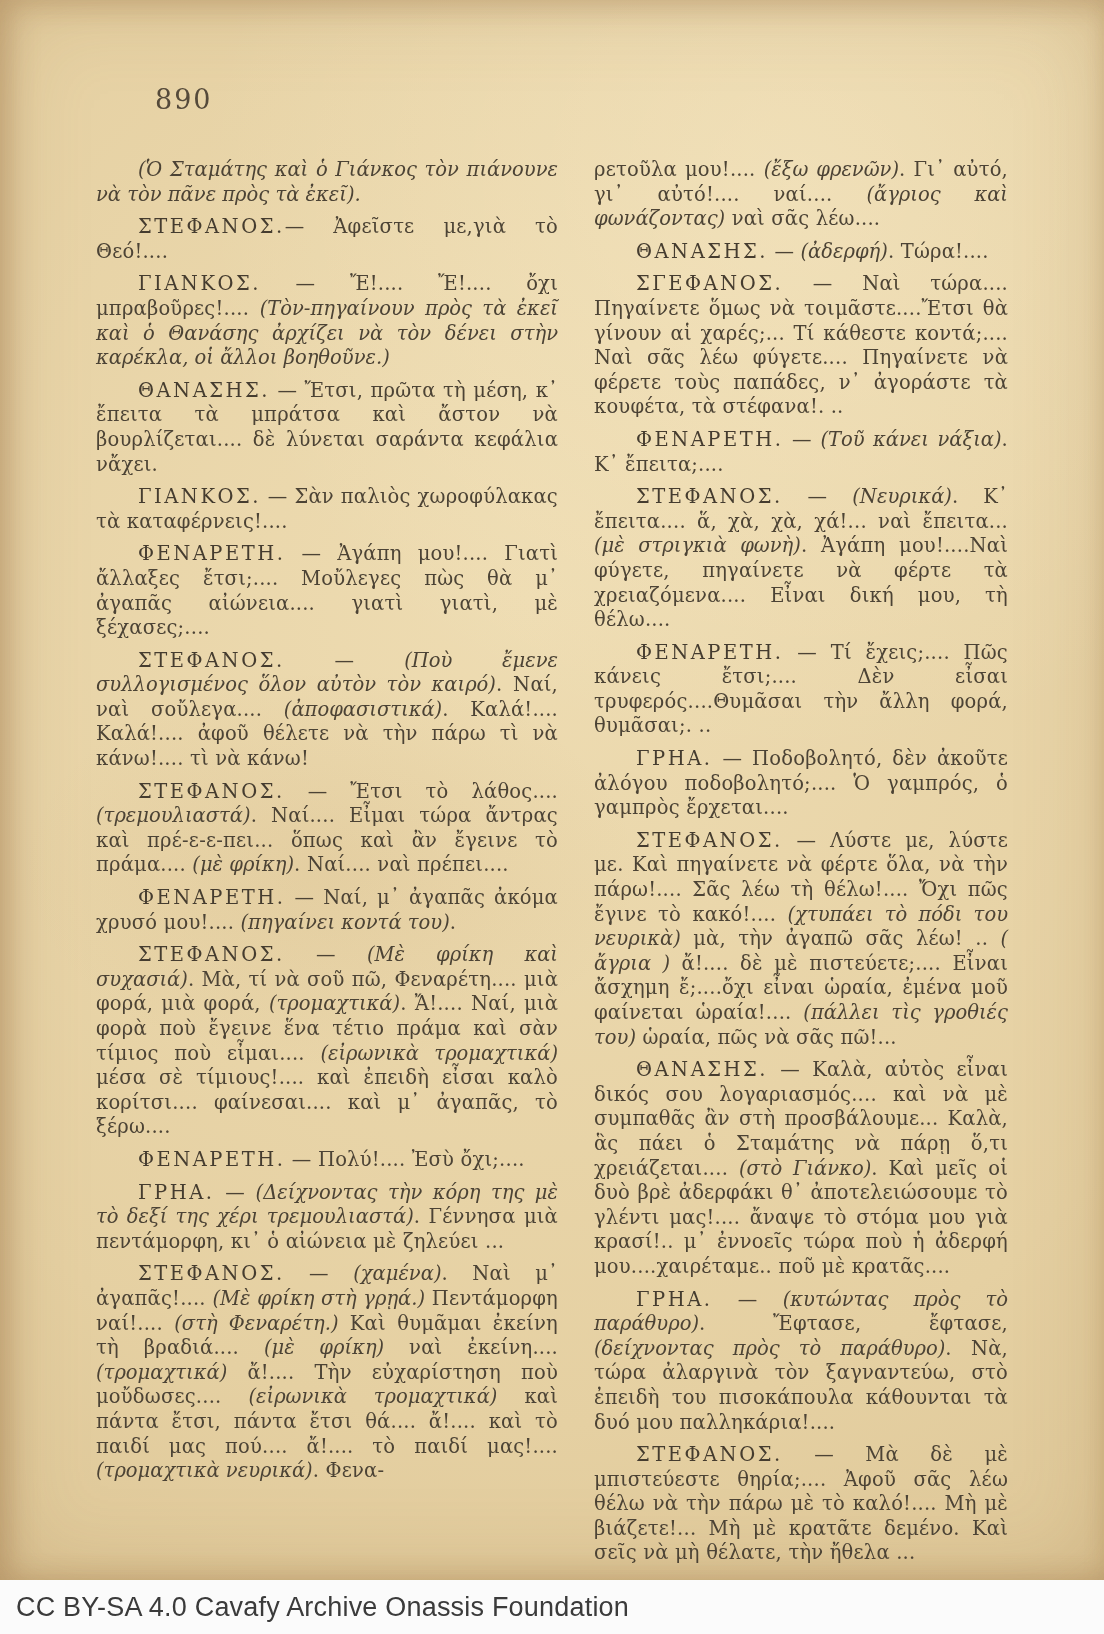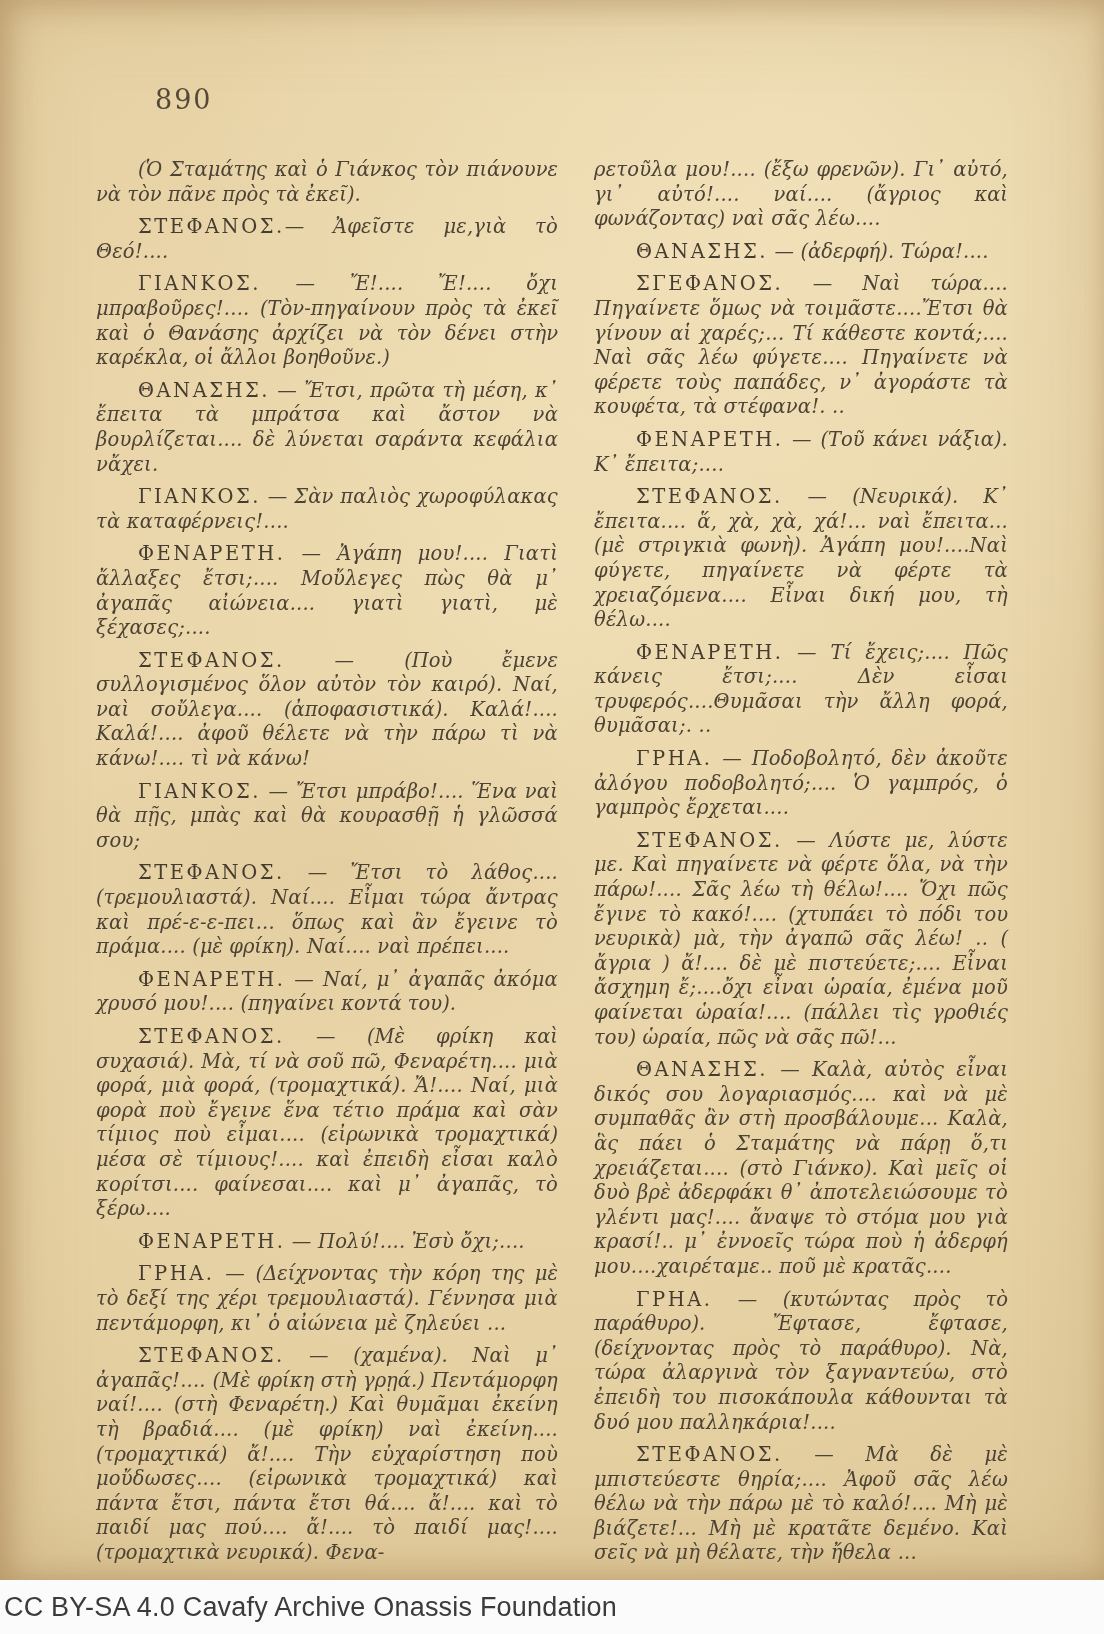--- a/index.html
+++ b/index.html
@@ -40,29 +40,29 @@
     color: var(--ink);
     text-rendering: optimizeLegibility;
   }
   .col-left  { left: 88px;  width: 478px; }
   .col-right { left: 586px; width: 430px; }
 
   .para { margin: 8px; text-indent: 42px; }
   .para.noindent { text-indent: 0; }
   .it { font-style: italic; }
   .speaker { letter-spacing: 2.5px; color: #453c2f; }
-  .rom { letter-spacing: 0.2px; font-style: italic; }
+  .rom { letter-spacing: 0.2px; }
 
   
   .license-bar {
     position: absolute; left: 0; top: 1580px;
     width: 1104px; height: 54px;
     background: var(--license-bg);
     display: flex; align-items: center;
-    box-sizing: border-box; padding-left: 4px;
+    box-sizing: border-box; padding-left: 16px;
   }
   .license-text {
     font-family: "Liberation Sans", sans-serif;
     font-size: 27px;
     color: var(--license-ink);
     letter-spacing: 0.2px;
   }
 </style>
 </head>
 <body>
@@ -71,21 +71,20 @@
   <div class="paper">
     <div class="page-number">890</div>
     <div class="col col-left">
         <p class="para"><span class="it">(Ὁ Σταμάτης καὶ ὁ Γιάνκος τὸν πιάνουνε νὰ τὸν πᾶνε πρὸς τὰ ἐκεῖ).</span></p>
         <p class="para"><span class="speaker">ΣΤΕΦΑΝΟΣ.</span><span class="rom">— Ἀφεῖστε με,γιὰ τὸ Θεό!....</span></p>
         <p class="para"><span class="speaker">ΓΙΑΝΚΟΣ.</span><span class="rom"> — Ἔ!.... Ἔ!.... ὄχι μπραβοῦρες!.... </span><span class="it">(Τὸν-πηγαίνουν πρὸς τὰ ἐκεῖ καὶ ὁ Θανάσης ἀρχίζει νὰ τὸν δένει στὴν καρέκλα, οἱ ἄλλοι βοηθοῦνε.)</span></p>
         <p class="para"><span class="speaker">ΘΑΝΑΣΗΣ.</span><span class="rom"> — Ἔτσι, πρῶτα τὴ μέση, κ᾽ ἔπειτα τὰ μπράτσα καὶ ἄστον νὰ βουρλίζεται.... δὲ λύνεται σαράντα κεφάλια νἄχει.</span></p>
         <p class="para"><span class="speaker">ΓΙΑΝΚΟΣ.</span><span class="rom"> — Σὰν παλιὸς χωροφύλακας τὰ καταφέρνεις!....</span></p>
         <p class="para"><span class="speaker">ΦΕΝΑΡΕΤΗ.</span><span class="rom"> — Ἀγάπη μου!.... Γιατὶ ἄλλαξες ἔτσι;.... Μοὔλεγες πὼς θὰ μ᾽ ἀγαπᾶς αἰώνεια.... γιατὶ γιατὶ, μὲ ξέχασες;....</span></p>
         <p class="para"><span class="speaker">ΣΤΕΦΑΝΟΣ.</span><span class="rom"> — </span><span class="it">(Ποὺ ἔμενε συλλογισμένος ὅλον αὐτὸν τὸν καιρό)</span><span class="rom">. Ναί, ναὶ σοὔλεγα.... </span><span class="it">(ἀποφασιστικά)</span><span class="rom">. Καλά!.... Καλά!.... ἀφοῦ θέλετε νὰ τὴν πάρω τὶ νὰ κάνω!.... τὶ νὰ κάνω!</span></p>
-        <p class="para"><span class="speaker">ΓΙΑΝΚΟΣ.</span><span class="rom"> — Ἔτσι μπράβο!.... Ἕνα ναὶ θὰ πῇς, μπὰς καὶ θὰ κουρασθῇ ἡ γλῶσσά σου;</span></p>
         <p class="para"><span class="speaker">ΣΤΕΦΑΝΟΣ.</span><span class="rom"> — Ἔτσι τὸ λάθος.... </span><span class="it">(τρεμουλιαστά)</span><span class="rom">. Ναί.... Εἶμαι τώρα ἄντρας καὶ πρέ-ε-ε-πει... ὅπως καὶ ἂν ἔγεινε τὸ πράμα.... </span><span class="it">(μὲ φρίκη)</span><span class="rom">. Ναί.... ναὶ πρέπει....</span></p>
         <p class="para"><span class="speaker">ΦΕΝΑΡΕΤΗ.</span><span class="rom"> — Ναί, μ᾽ ἀγαπᾶς ἀκόμα χρυσό μου!.... </span><span class="it">(πηγαίνει κοντά του)</span><span class="rom">.</span></p>
         <p class="para"><span class="speaker">ΣΤΕΦΑΝΟΣ.</span><span class="rom"> — </span><span class="it">(Μὲ φρίκη καὶ συχασιά)</span><span class="rom">. Μὰ, τί νὰ σοῦ πῶ, Φεναρέτη.... μιὰ φορά, μιὰ φορά, </span><span class="it">(τρομαχτικά)</span><span class="rom">. Ἄ!.... Ναί, μιὰ φορὰ ποὺ ἔγεινε ἕνα τέτιο πράμα καὶ σὰν τίμιος ποὺ εἶμαι.... </span><span class="it">(εἰρωνικὰ τρομαχτικά)</span><span class="rom"> μέσα σὲ τίμιους!.... καὶ ἐπειδὴ εἶσαι καλὸ κορίτσι.... φαίνεσαι.... καὶ μ᾽ ἀγαπᾶς, τὸ ξέρω....</span></p>
         <p class="para"><span class="speaker">ΦΕΝΑΡΕΤΗ.</span><span class="rom"> — Πολύ!.... Ἐσὺ ὄχι;....</span></p>
         <p class="para"><span class="speaker">ΓΡΗΑ.</span><span class="rom"> — </span><span class="it">(Δείχνοντας τὴν κόρη της μὲ τὸ δεξί της χέρι τρεμουλιαστά)</span><span class="rom">. Γέννησα μιὰ πεντάμορφη, κι᾽ ὁ αἰώνεια μὲ ζηλεύει ...</span></p>
         <p class="para"><span class="speaker">ΣΤΕΦΑΝΟΣ.</span><span class="rom"> — </span><span class="it">(χαμένα)</span><span class="rom">. Ναὶ μ᾽ ἀγαπᾶς!.... </span><span class="it">(Μὲ φρίκη στὴ γρῃά.)</span><span class="rom"> Πεντάμορφη ναί!.... </span><span class="it">(στὴ Φεναρέτη.)</span><span class="rom"> Καὶ θυμᾶμαι ἐκείνη τὴ βραδιά.... </span><span class="it">(μὲ φρίκη)</span><span class="rom"> ναὶ ἐκείνη.... </span><span class="it">(τρομαχτικά)</span><span class="rom"> ἄ!.... Τὴν εὐχαρίστηση ποὺ μοὔδωσες.... </span><span class="it">(εἰρωνικὰ τρομαχτικά)</span><span class="rom"> καὶ πάντα ἔτσι, πάντα ἔτσι θά.... ἄ!.... καὶ τὸ παιδί μας πού.... ἄ!.... τὸ παιδί μας!.... </span><span class="it">(τρομαχτικὰ νευρικά)</span><span class="rom">. Φενα-</span></p>
       </div>
     <div class="col col-right">
         <p class="para noindent"><span class="rom">ρετοῦλα μου!.... </span><span class="it">(ἔξω φρενῶν)</span><span class="rom">. Γι᾽ αὐτό, γι᾽ αὐτό!.... ναί.... </span><span class="it">(ἄγριος καὶ φωνάζοντας)</span><span class="rom"> ναὶ σᾶς λέω....</span></p>
         <p class="para"><span class="speaker">ΘΑΝΑΣΗΣ.</span><span class="rom"> — </span><span class="it">(ἀδερφή)</span><span class="rom">. Τώρα!....</span></p>

